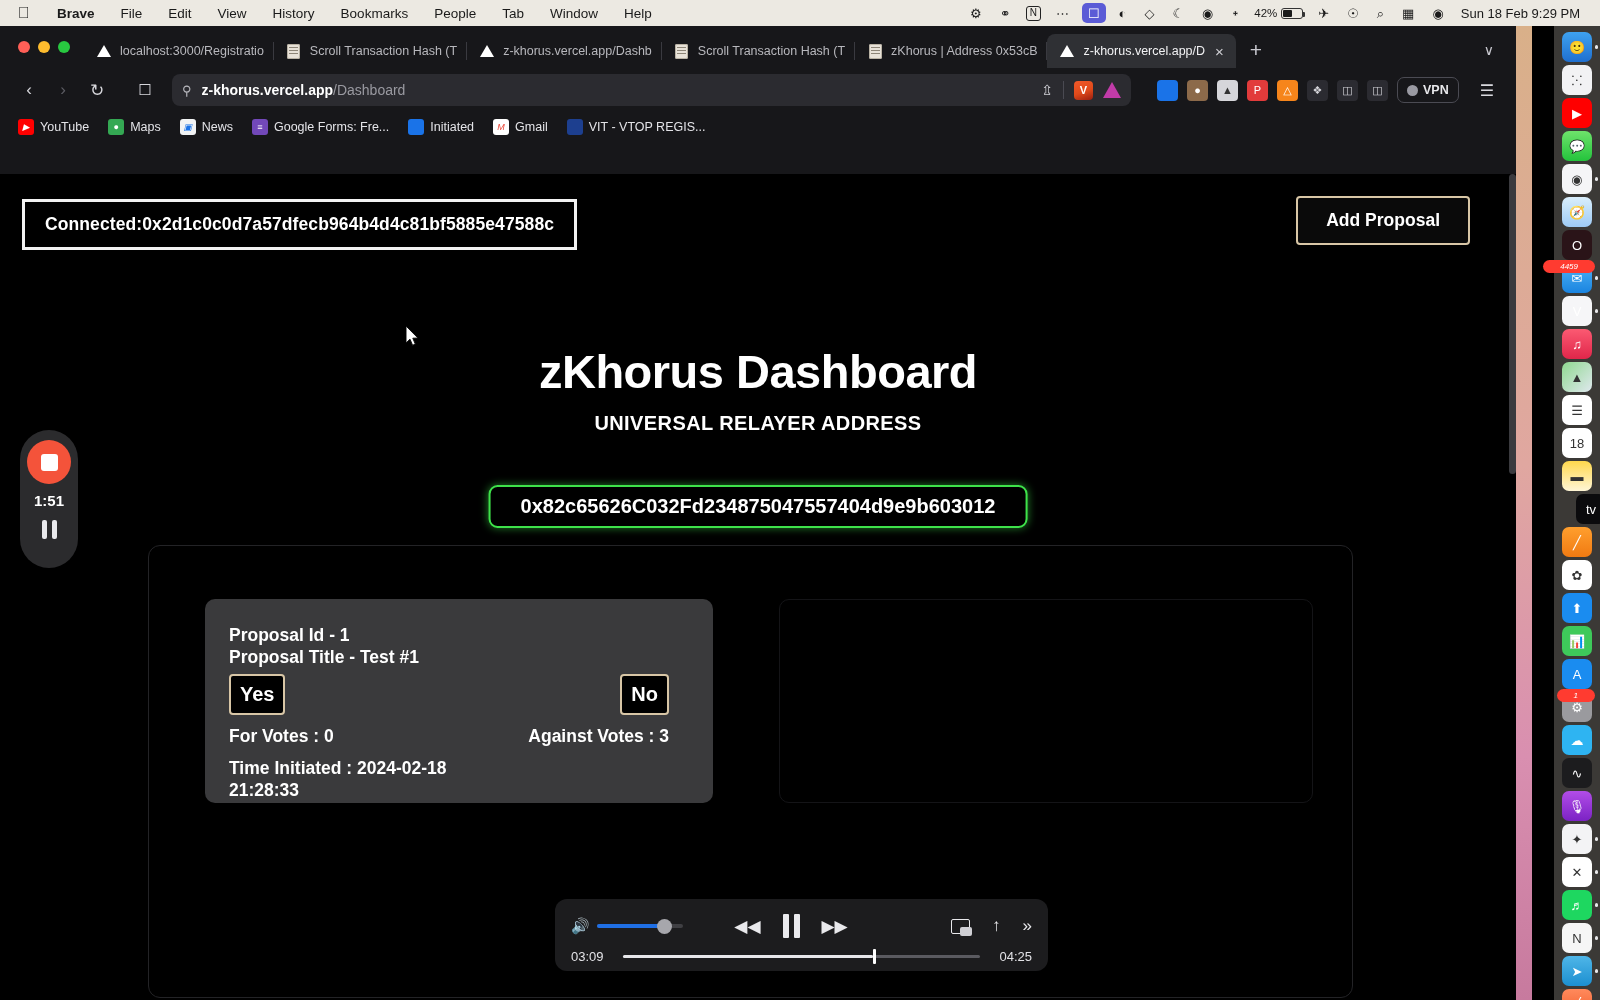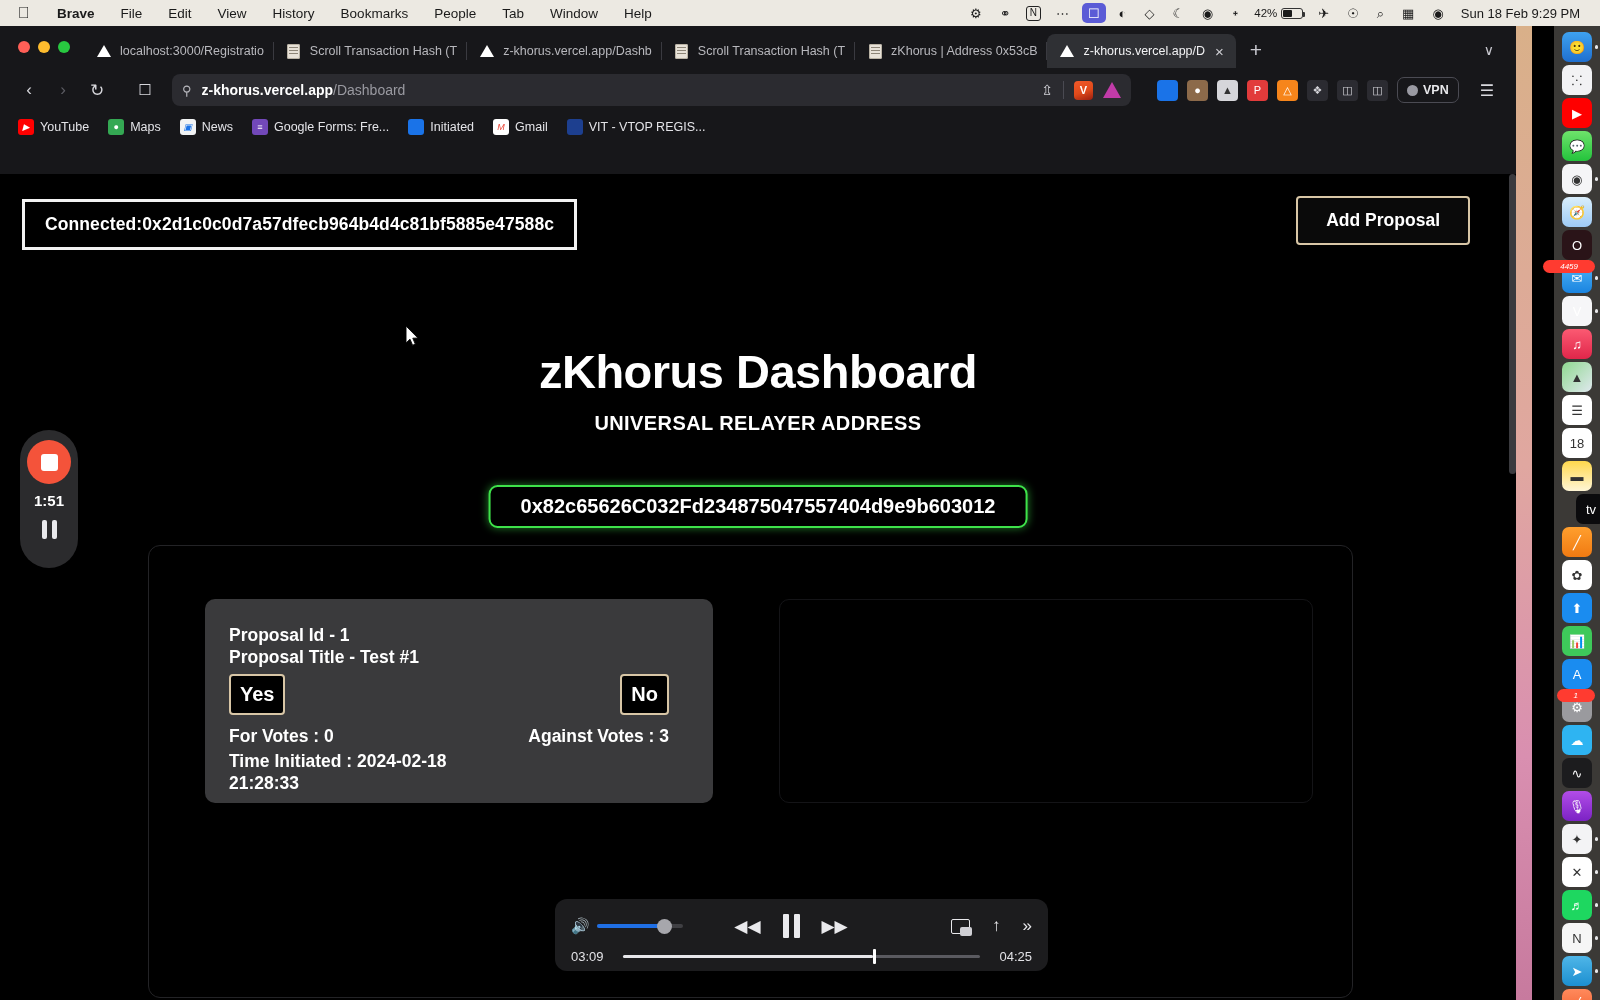--- a/index.html
+++ b/index.html
@@ -154,21 +154,21 @@
     border: 1px solid #141417; border-radius: 10px;
   }
   .p-line { color: #fff; font-size: 17.5px; font-weight: bold; line-height: 1.23; }
   .vote-row { position: relative; height: 52px; margin-top: 6px; }
   .vote-btn {
     position: absolute; top: 0; border: 2px solid #d8c6a6; background: #000;
     color: #fff; font-size: 20px; font-weight: bold; padding: 7px 9px; border-radius: 4px;
   }
   .vote-btn.yes { left: 0; } .vote-btn.no { right: 20px; }
   .votes-row { display: flex; justify-content: space-between; color: #fff; font-size: 17.5px; font-weight: bold; padding-right: 20px; gap: 28px; }
-  .times-row { display: flex; gap: 10px; margin-top: 4px; }
+  .times-row { display: flex; gap: 10px; margin-top: 11px; }
   .times-row .t { color: #fff; font-size: 17.5px; font-weight: bold; width: 50%; line-height: 1.23; }
 
   .cursor { position: absolute; left: 406px; top: 152px; width: 14px; height: 21px; }
 
   
   .recorder {
     position: absolute; left: 20px; top: 256px; width: 58px; height: 138px;
     background: #2b2b2d; border-radius: 29px; display: flex; flex-direction: column;
     align-items: center; padding-top: 10px;
   }

